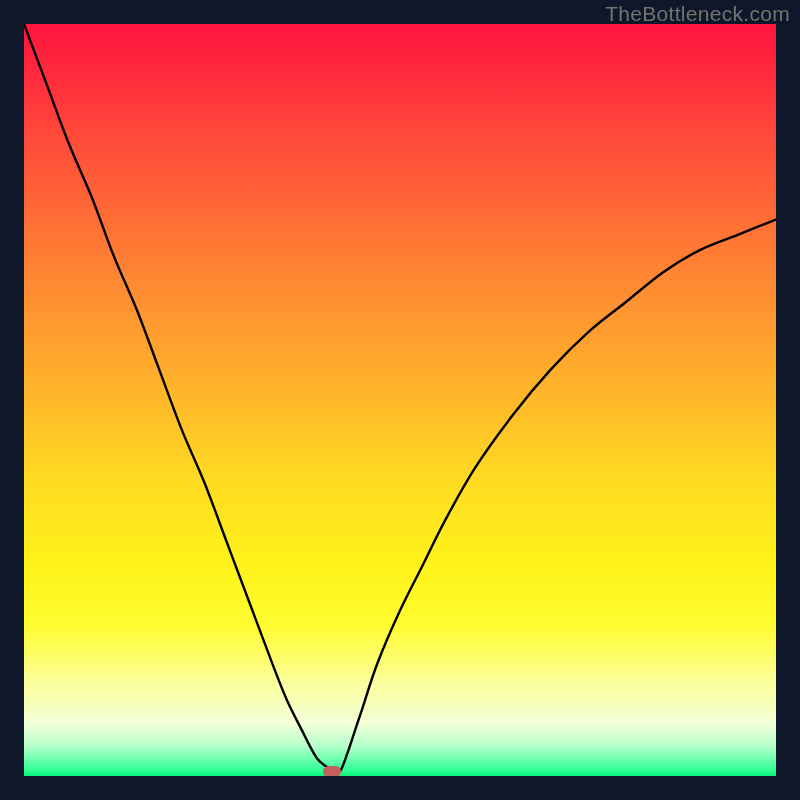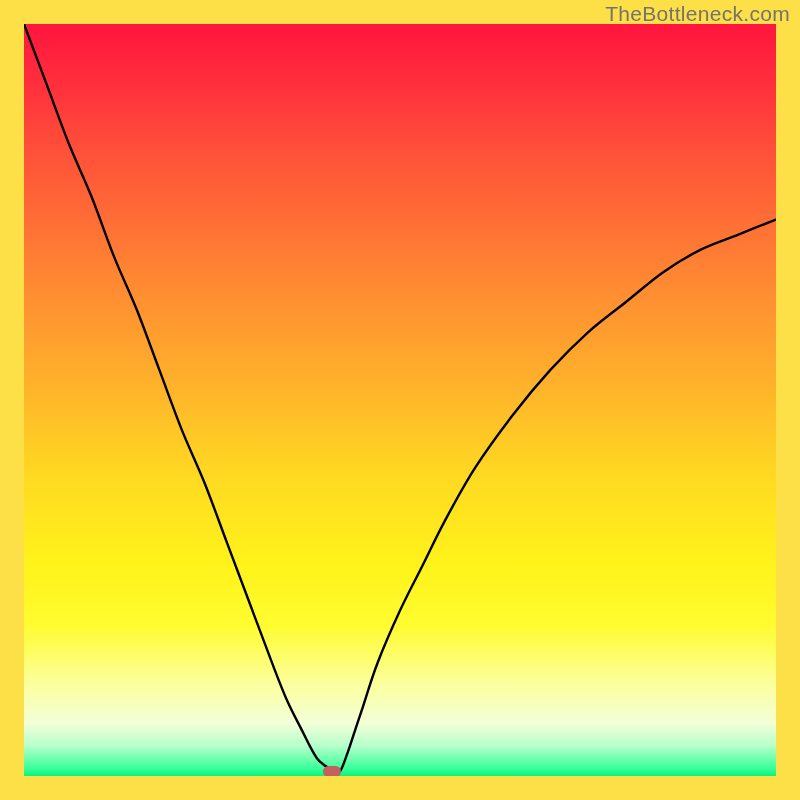--- a/index.html
+++ b/index.html
@@ -7,21 +7,21 @@
     padding: 0;
     width: 800px;
     height: 800px;
     background: #000000;
     overflow: hidden;
   }
   .outer {
     position: relative;
     width: 800px;
     height: 800px;
-    background: #fde047;
+    background: #0f172a;
   }
   .plot {
     position: absolute;
     left: 24px;
     top: 24px;
     width: 752px;
     height: 752px;
     overflow: hidden;
   }
   .gradient {

